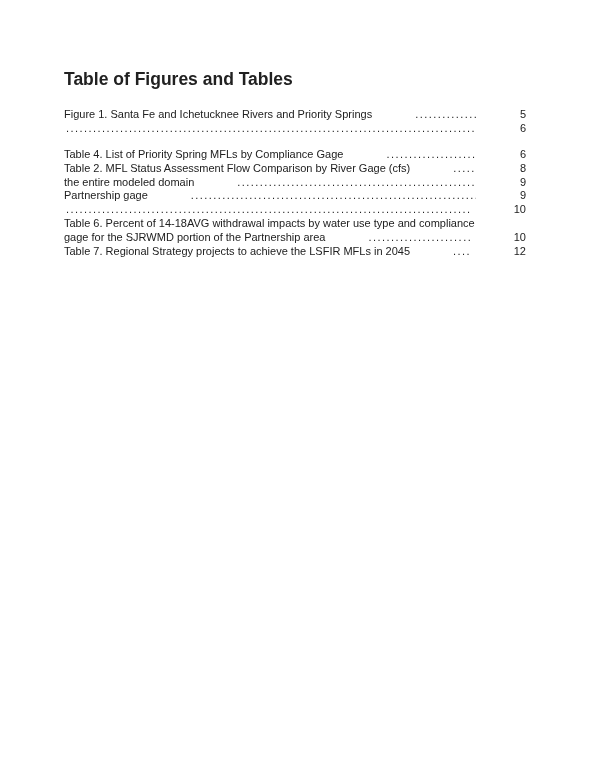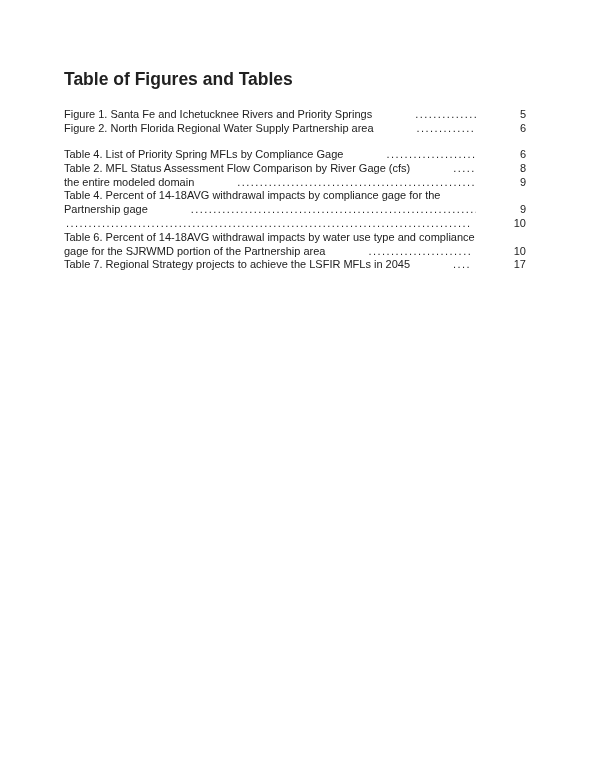--- a/index.html
+++ b/index.html
@@ -93,21 +93,20 @@
       <div class="toc-section">
         <div class="toc-entry">
           <div class="toc-line toc-row">
             <span class="toc-text">Figure 1. Santa Fe and Ichetucknee Rivers and Priority Springs</span>
             <span class="toc-leader">................................................................................................................................................................................................................................................</span>
             <span class="toc-page">5</span>
           </div>
         </div>
         <div class="toc-entry">
           <div class="toc-line toc-row">
-            <span class="toc-text">Figure 2. North Florida Regional Water Supply Partnership area</span>
             <span class="toc-leader">................................................................................................................................................................................................................................................</span>
             <span class="toc-page">6</span>
           </div>
         </div>
       </div>
       <div class="toc-section">
         <div class="toc-entry">
           <div class="toc-line toc-row">
             <span class="toc-text">Table 4. List of Priority Spring MFLs by Compliance Gage</span>
             <span class="toc-leader">................................................................................................................................................................................................................................................</span>
@@ -122,21 +121,20 @@
           </div>
         </div>
         <div class="toc-entry">
           <div class="toc-line toc-row">
             <span class="toc-text">the entire modeled domain</span>
             <span class="toc-leader">................................................................................................................................................................................................................................................</span>
             <span class="toc-page">9</span>
           </div>
         </div>
         <div class="toc-entry">
-          <div class="toc-line">Table 4. Percent of 14-18AVG withdrawal impacts by compliance gage for the</div>
           <div class="toc-line toc-row">
             <span class="toc-text">Partnership gage</span>
             <span class="toc-leader">................................................................................................................................................................................................................................................</span>
             <span class="toc-page">9</span>
           </div>
         </div>
         <div class="toc-entry">
           <div class="toc-line toc-row">
             <span class="toc-leader">................................................................................................................................................................................................................................................</span>
             <span class="toc-page">10</span>
@@ -147,21 +145,21 @@
           <div class="toc-line toc-row">
             <span class="toc-text">gage for the SJRWMD portion of the Partnership area</span>
             <span class="toc-leader">................................................................................................................................................................................................................................................</span>
             <span class="toc-page">10</span>
           </div>
         </div>
         <div class="toc-entry">
           <div class="toc-line toc-row">
             <span class="toc-text">Table 7. Regional Strategy projects to achieve the LSFIR MFLs in 2045</span>
             <span class="toc-leader">................................................................................................................................................................................................................................................</span>
-            <span class="toc-page">17</span>
+            <span class="toc-page">12</span>
           </div>
         </div>
       </div>
     </div>
 
   <div class="footer-page-number">3</div>
 
   <div class="footer-doc-code">WR 6</div>
 </div>
 

